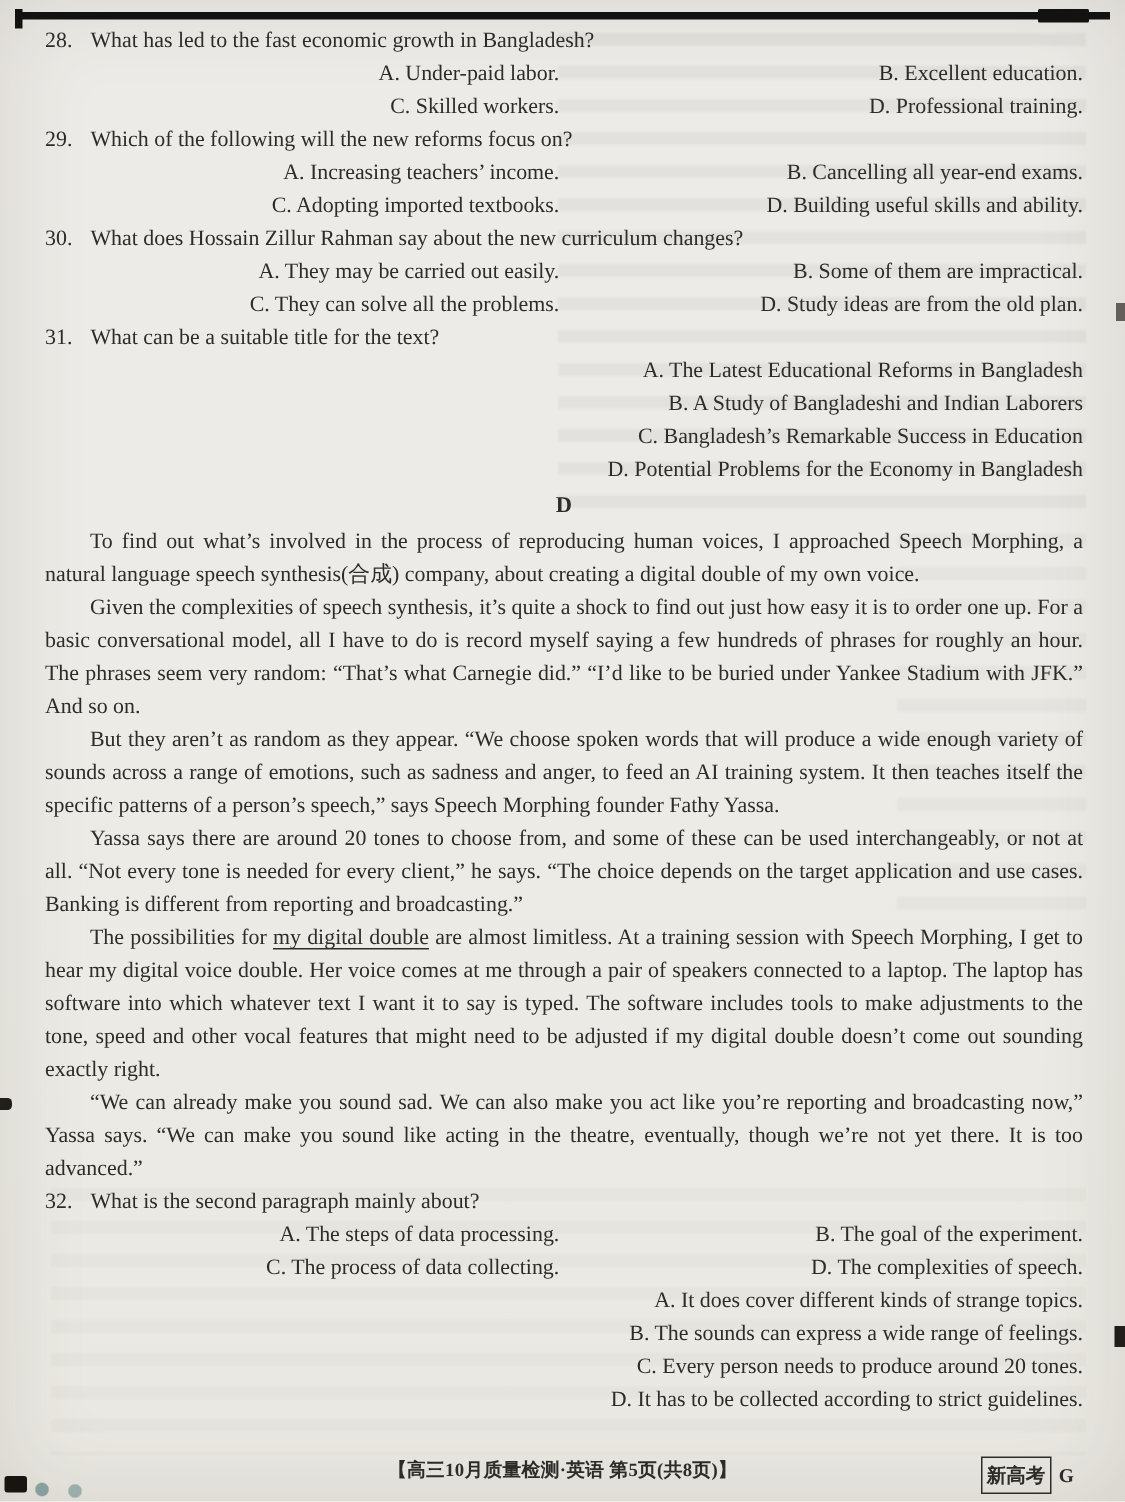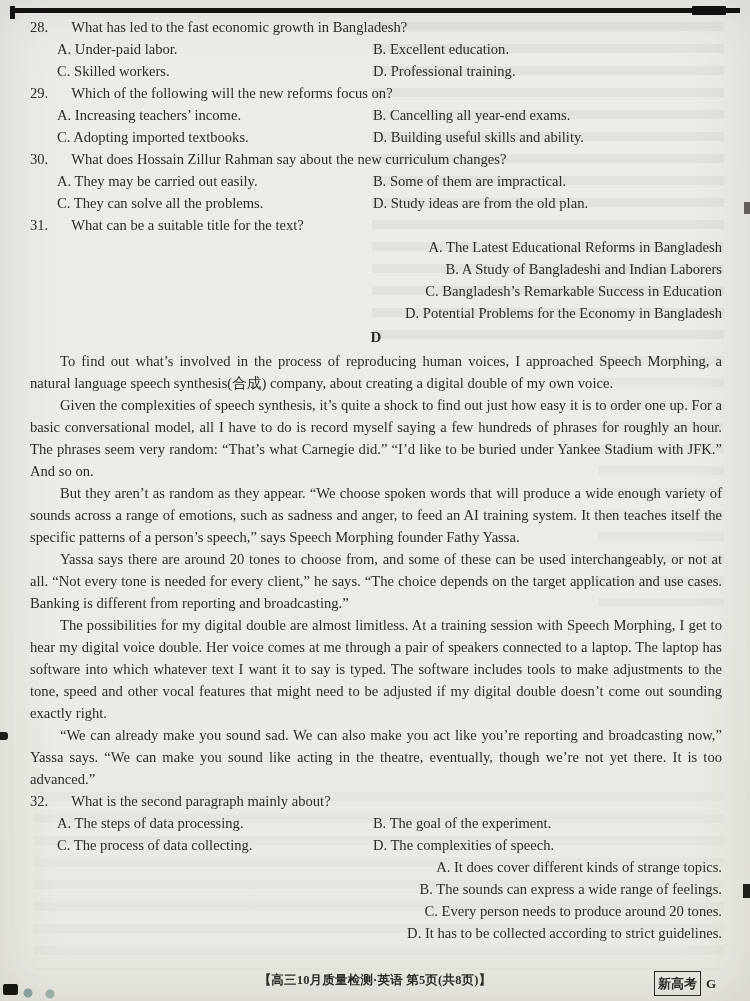--- a/index.html
+++ b/index.html
@@ -18,28 +18,28 @@
   }
   .bleed-1 { left: 372px; top: 22px;  width: 352px; height: 320px; opacity: .55; }
   .bleed-2 { left: 598px; top: 356px; width: 126px; height: 250px; opacity: .40; }
   .bleed-3 { left: 34px;  top: 792px; width: 690px; height: 178px; opacity: .30; }
 
   .content {
     position: absolute; left: 30px; right: 28px; top: 16px;
     font-size: 14.6px; line-height: 22px;
   }
   .stem { white-space: nowrap; }
-  .qnum { margin-right: 23px; }
+  .qnum { margin-right: 12px; }
   .opts { padding-left: 27px; }
-  .opts.two { display: grid; grid-template-columns: 47.5% 52.5%; }
+  .opts.two { display: grid; grid-template-columns: 47.5% 52.5%; text-align: right; }
   .opts.one .opt { display: block; text-align: right; }
   .opt { display: block; }
   .section-label { text-align: center; font-weight: bold; font-size: 15px; line-height: 26px; }
   .para { margin: 0; text-align: justify; text-indent: 30px; }
-  .u { text-underline-offset: 3px; }
+  .u { text-decoration: underline; text-underline-offset: 3px; }
 
   .footer { position: absolute; left: 0; right: 0; bottom: 9px; height: 20px; font-size: 12.5px; }
   .footer-center { position: absolute; left: 0; right: 0; text-align: center; font-weight: bold; letter-spacing: .2px; }
   .footer-right { position: absolute; right: 34px; top: -1px; font-weight: bold; display: flex; gap: 5px; align-items: center; font-size: 13px; }
   .badge { border: 1.5px solid #2e2c29; padding: 4px 3px; line-height: 15px; display: inline-block; }
 
   
   .top-bar { position: absolute; top: 8px; left: 13px; right: 10px; height: 5px; background: #101010; }
   .top-bar::before { content: ""; position: absolute; left: -3px; top: -2px; width: 5px; height: 13px; background: #101010; }
   .top-bar::after  { content: ""; position: absolute; right: 14px; top: -2px; width: 34px; height: 9px; background: #101010; border-radius: 1px; }

